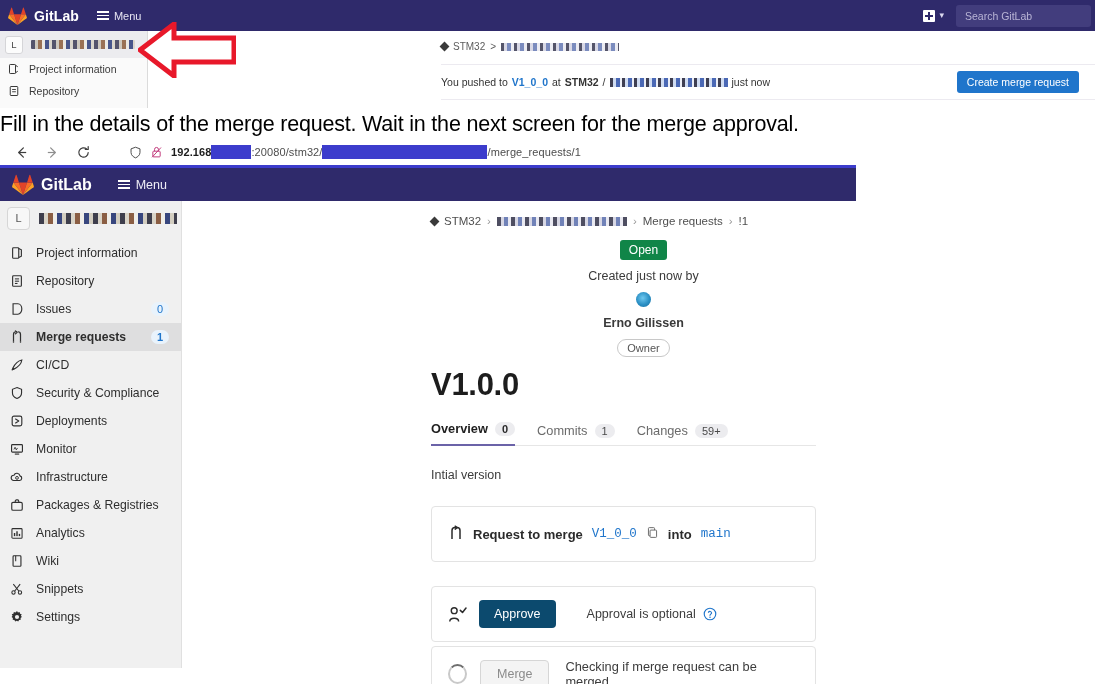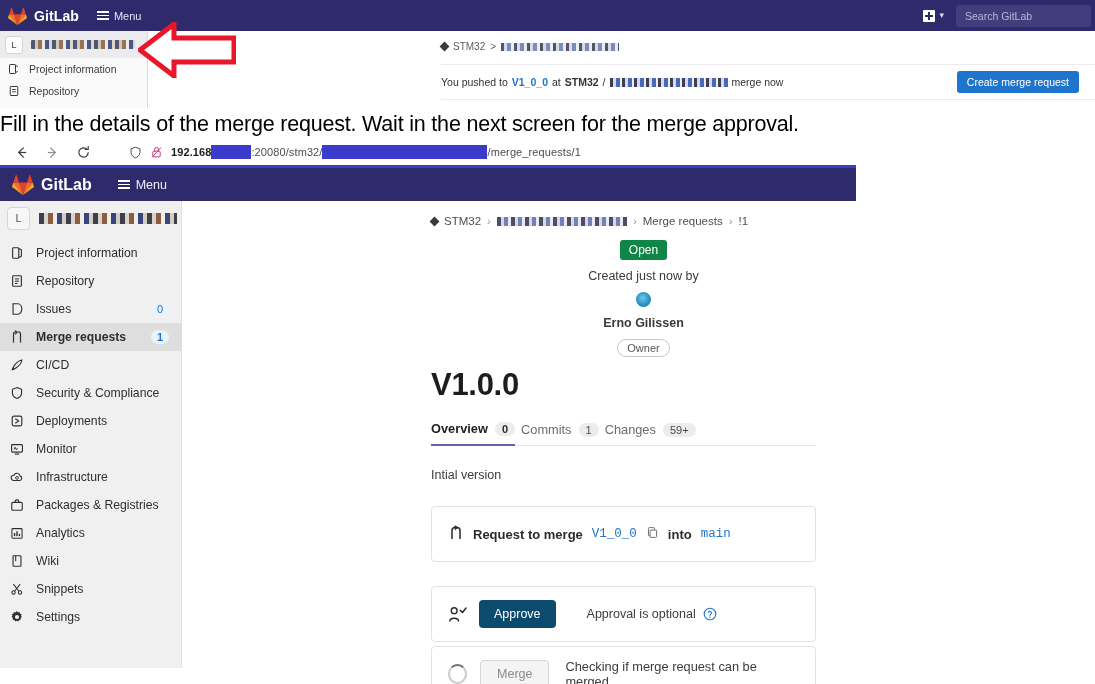--- a/index.html
+++ b/index.html
@@ -142,21 +142,21 @@
 
   .mr-meta { display:flex; align-items:center; gap:9px; padding:13px 0 0 248px; font-size:12.5px; color:#3a3a3a;flex-direction:column; }
   .state-badge { background:#108548; color:#fff; font-size:12px; padding:3px 9px; border-radius:3px; }
   .av-dot {
     width:15px; height:15px; border-radius:50%;
     background: radial-gradient(circle at 45% 40%, #6fc8ef 0%, #2a8fc4 55%, #1c6f9e 100%);
   }
   .owner-pill { border:1px solid #c8c8c8; border-radius:10px; font-size:11px; color:#555; padding:2px 9px; }
   .mr-title { padding:10px 0 0 248px; font-size:31px; font-weight:bold; color:#1d1d1d; letter-spacing:-.3px; }
 
-  .tabs { display:flex; gap:6px; padding:18px 0 0 248px; }
+  .tabs { display:flex; align-items:flex-end; gap:22px; padding:18px 0 0 248px; }
   .tab { display:flex; align-items:center; gap:7px; padding-bottom:8px; font-size:12.8px; color:#6b6b6b; }
   .tab.active { color:#1f1f1f; font-weight:bold; border-bottom:2.5px solid #6b63a8; }
   .tab .cnt { background:#ececef; color:#4a4a4a; border-radius:9px; font-size:11px; padding:1px 7px; }
   .tab.active .cnt { background:#ececef; color:#2a2a2a; }
   .tabs-rule { margin-left:248px; margin-right:40px; height:1px; background:#e6e6e6; margin-top:-1px; }
 
   .desc { padding:22px 0 0 248px; font-size:12.5px; color:#3c3c3c; }
 
   .panel {
     margin:24px 40px 0 248px; border:1px solid #e3e3e3; border-radius:4px;
@@ -252,21 +252,21 @@
         <span class="redact-bc"></span>
       </div>
       <div class="tp-push-row">
         <div class="tp-push-text">
           <span>You pushed to</span>
           <span class="lnk bold">V1_0_0</span>
           <span>at</span>
           <span class="bold">STM32</span>
           <span>/</span>
           <span class="redact-inline"></span>
-          <span>merge now</span>
+          <span>just now</span>
         </div>
         <div class="btn-create-mr">Create merge request</div>
       </div>
     </div>
 
     <svg class="arrow-outline" viewBox="0 0 98 56">
       <path d="M2 28 L36 2 L36 16 L96 16 L96 40 L36 40 L36 54 Z" fill="#ffffff" stroke="#e8182a" stroke-width="5" stroke-linejoin="miter"></path>
     </svg>
   </div>
 

